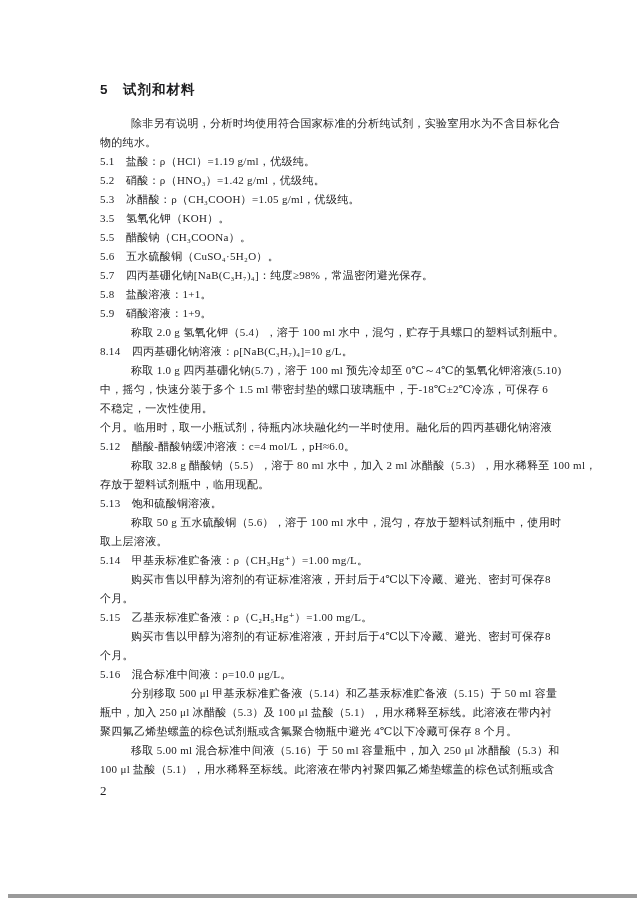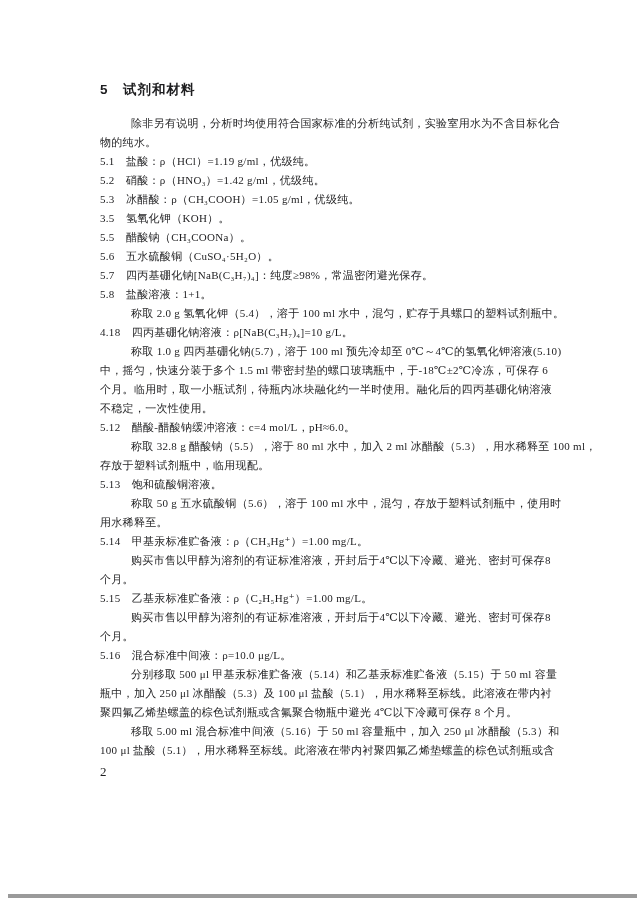--- a/index.html
+++ b/index.html
@@ -36,32 +36,33 @@
     <div class="ln p1">除非另有说明，分析时均使用符合国家标准的分析纯试剂，实验室用水为不含目标化合</div>
     <div class="ln">物的纯水。</div>
     <div class="ln">5.1　盐酸：ρ（HCl）=1.19 g/ml，优级纯。</div>
     <div class="ln">5.2　硝酸：ρ（HNO₃）=1.42 g/ml，优级纯。</div>
     <div class="ln">5.3　冰醋酸：ρ（CH₃COOH）=1.05 g/ml，优级纯。</div>
     <div class="ln">3.5　氢氧化钾（KOH）。</div>
     <div class="ln">5.5　醋酸钠（CH₃COONa）。</div>
     <div class="ln">5.6　五水硫酸铜（CuSO₄·5H₂O）。</div>
     <div class="ln">5.7　四丙基硼化钠[NaB(C₃H₇)₄]：纯度≥98%，常温密闭避光保存。</div>
     <div class="ln">5.8　盐酸溶液：1+1。</div>
+    <div class="ln">5.9　硝酸溶液：1+9。</div>
     <div class="ln p1">称取 2.0 g 氢氧化钾（5.4），溶于 100 ml 水中，混匀，贮存于具螺口的塑料试剂瓶中。</div>
-    <div class="ln">4.18　四丙基硼化钠溶液：ρ[NaB(C₃H₇)₄]=10 g/L。</div>
+    <div class="ln">8.14　四丙基硼化钠溶液：ρ[NaB(C₃H₇)₄]=10 g/L。</div>
     <div class="ln p1">称取 1.0 g 四丙基硼化钠(5.7)，溶于 100 ml 预先冷却至 0℃～4℃的氢氧化钾溶液(5.10)</div>
     <div class="ln">中，摇匀，快速分装于多个 1.5 ml 带密封垫的螺口玻璃瓶中，于-18℃±2℃冷冻，可保存 6</div>
+    <div class="ln">不稳定，一次性使用。</div>
     <div class="ln">个月。临用时，取一小瓶试剂，待瓶内冰块融化约一半时使用。融化后的四丙基硼化钠溶液</div>
-    <div class="ln">不稳定，一次性使用。</div>
     <div class="ln">5.12　醋酸-醋酸钠缓冲溶液：c=4 mol/L，pH≈6.0。</div>
     <div class="ln p1">称取 32.8 g 醋酸钠（5.5），溶于 80 ml 水中，加入 2 ml 冰醋酸（5.3），用水稀释至 100 ml，</div>
     <div class="ln">存放于塑料试剂瓶中，临用现配。</div>
     <div class="ln">5.13　饱和硫酸铜溶液。</div>
     <div class="ln p1">称取 50 g 五水硫酸铜（5.6），溶于 100 ml 水中，混匀，存放于塑料试剂瓶中，使用时</div>
-    <div class="ln">用水稀释至。</div>
+    <div class="ln">取上层溶液。</div>
     <div class="ln">5.14　甲基汞标准贮备液：ρ（CH₃Hg⁺）=1.00 mg/L。</div>
     <div class="ln p1">购买市售以甲醇为溶剂的有证标准溶液，开封后于4℃以下冷藏、避光、密封可保存8</div>
     <div class="ln">个月。</div>
     <div class="ln">5.15　乙基汞标准贮备液：ρ（C₂H₅Hg⁺）=1.00 mg/L。</div>
     <div class="ln p1">购买市售以甲醇为溶剂的有证标准溶液，开封后于4℃以下冷藏、避光、密封可保存8</div>
     <div class="ln">个月。</div>
     <div class="ln">5.16　混合标准中间液：ρ=10.0 μg/L。</div>
     <div class="ln p1">分别移取 500 μl 甲基汞标准贮备液（5.14）和乙基汞标准贮备液（5.15）于 50 ml 容量</div>
     <div class="ln">瓶中，加入 250 μl 冰醋酸（5.3）及 100 μl 盐酸（5.1），用水稀释至标线。此溶液在带内衬</div>
     <div class="ln">聚四氟乙烯垫螺盖的棕色试剂瓶或含氟聚合物瓶中避光 4℃以下冷藏可保存 8 个月。</div>

